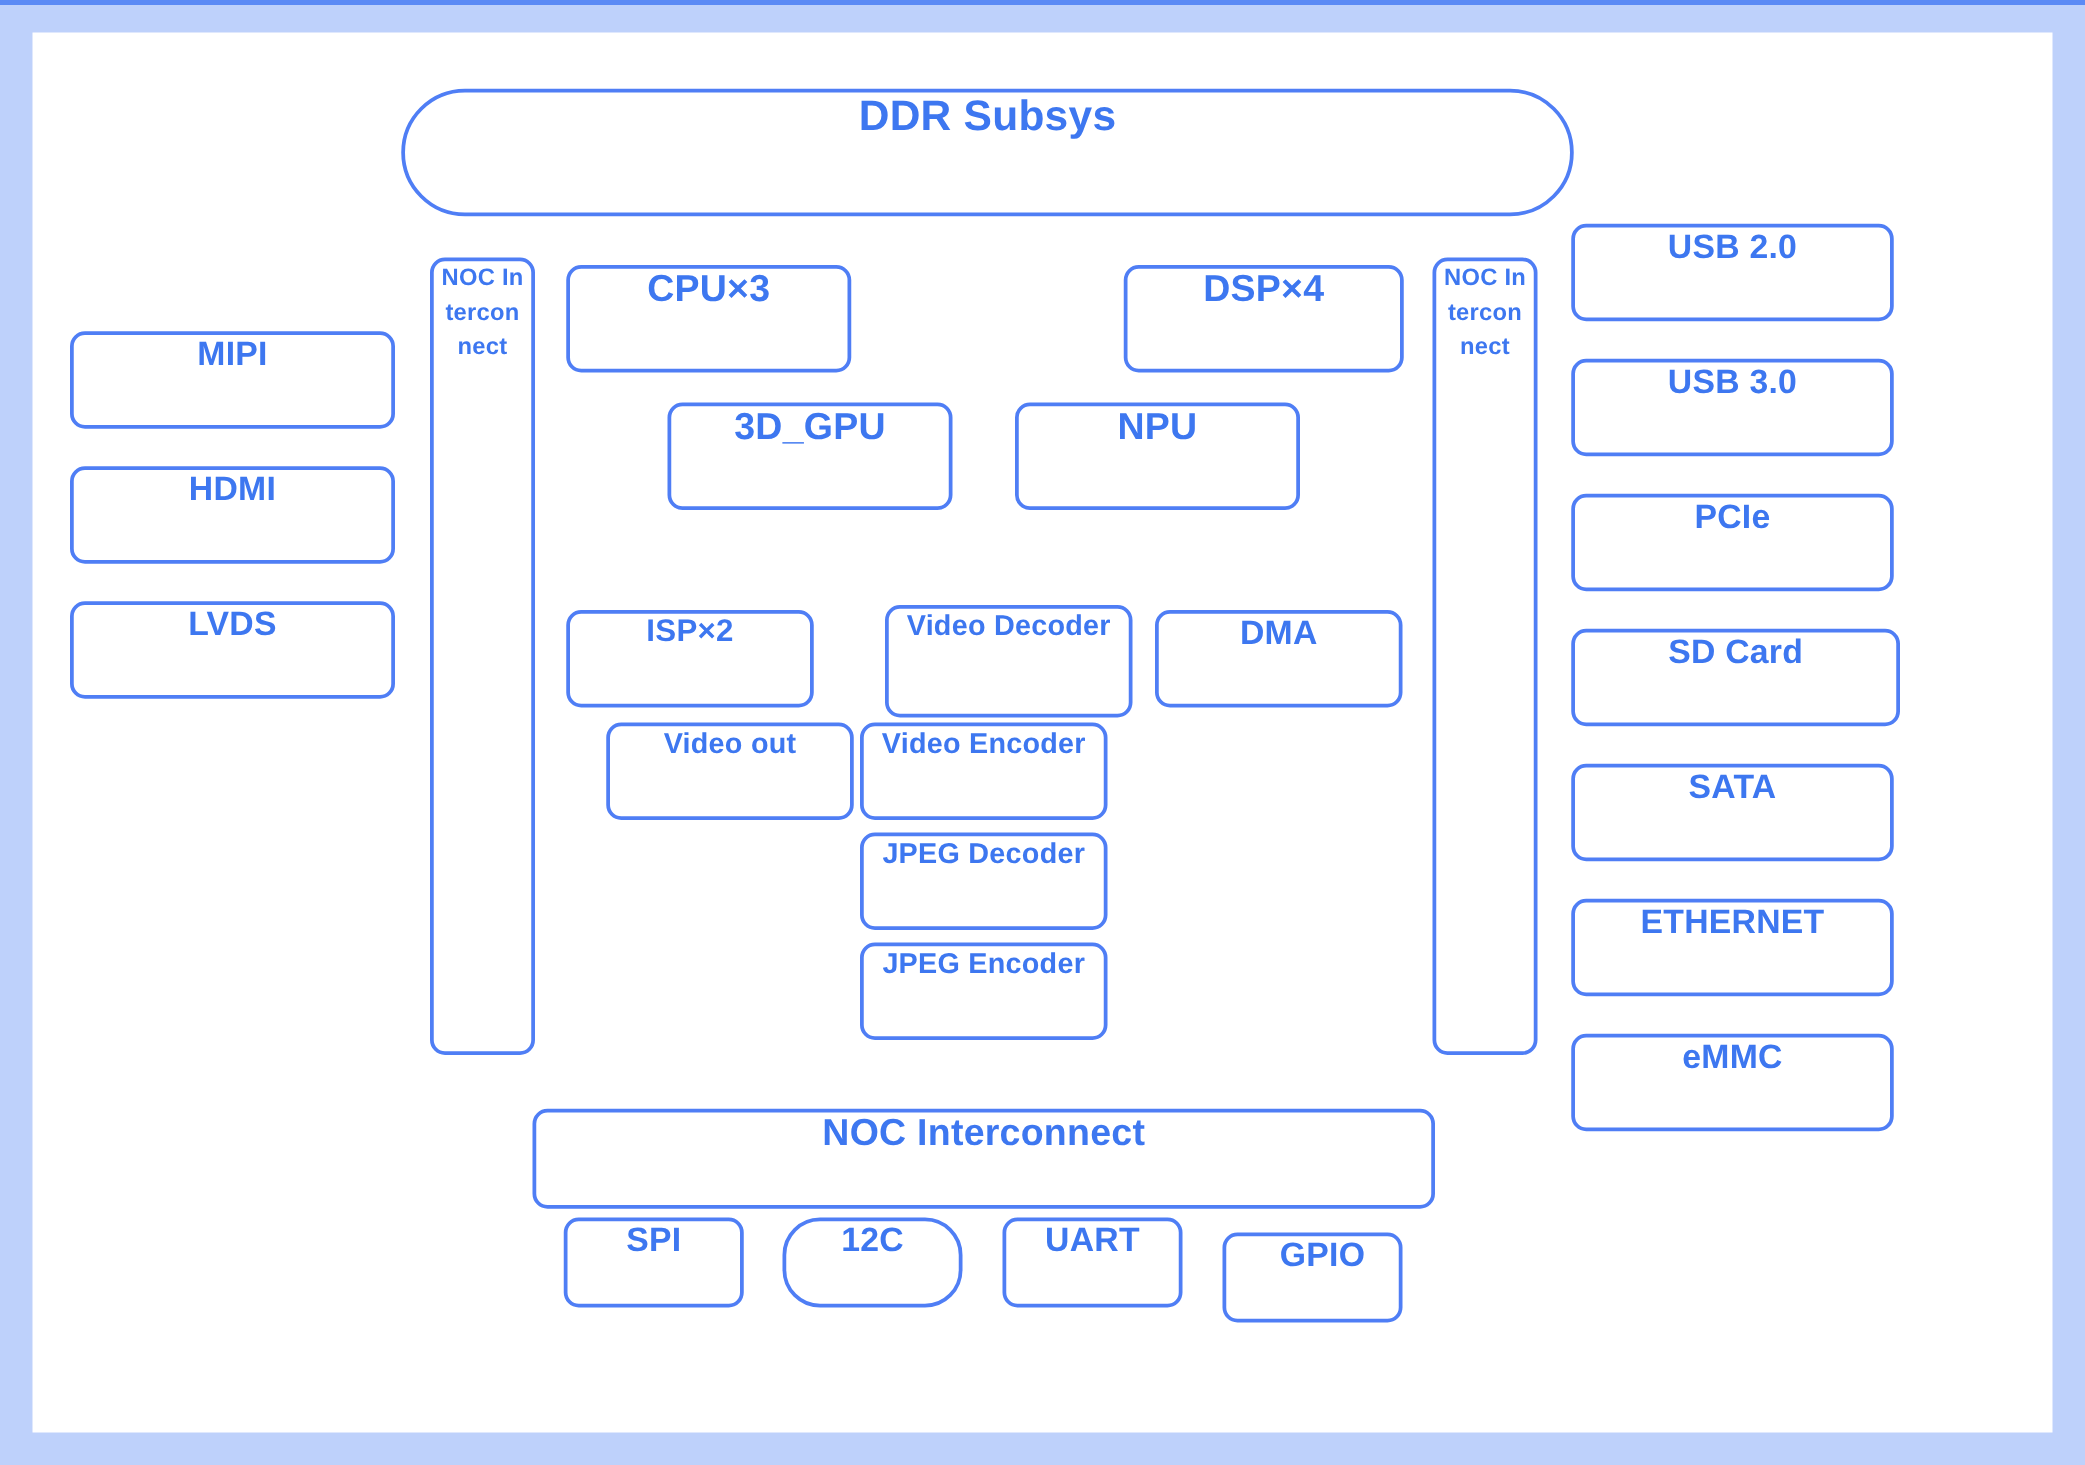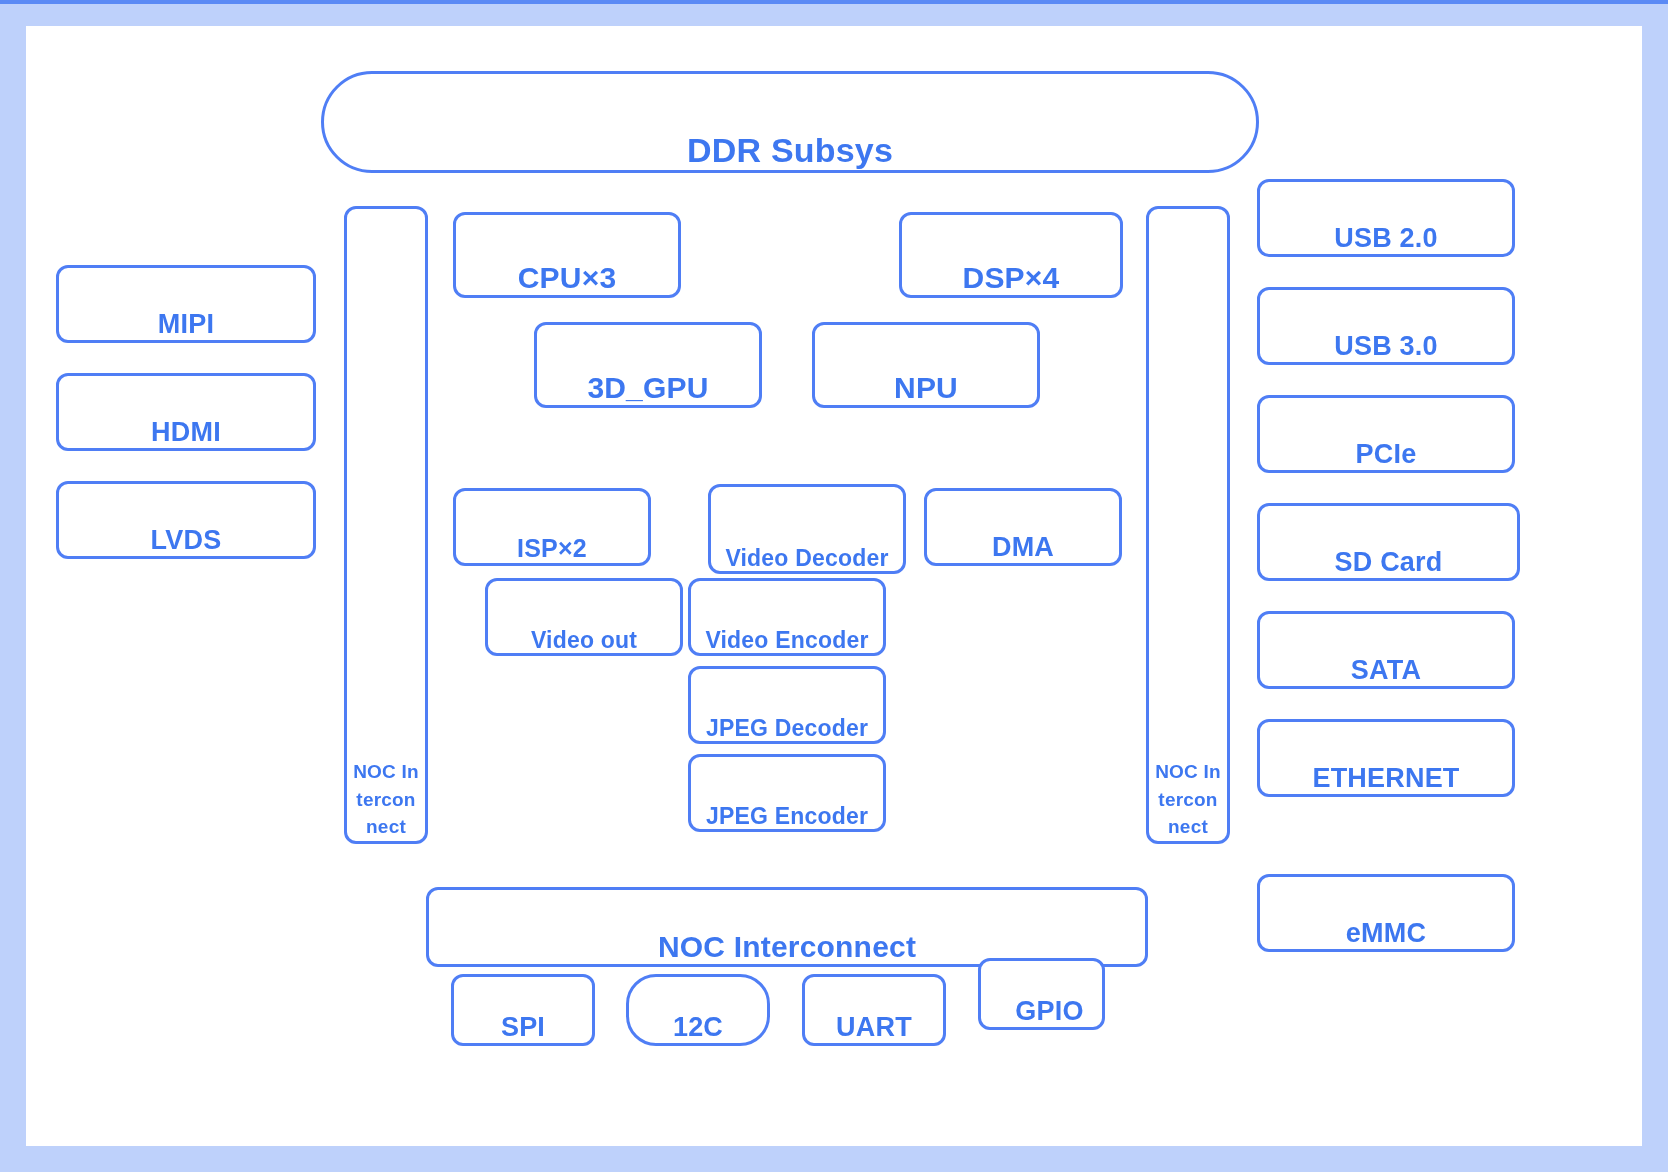--- a/index.html
+++ b/index.html
@@ -39,21 +39,21 @@
   
   .blk {
     position: absolute;
     box-sizing: border-box;
     border: 3px solid #4f7ef5;
     border-radius: 12px;
     background: #ffffff;
     color: #3d77f0;
     font-weight: bold;
     display: flex;
-    align-items: flex-end;
+    align-items: flex-start;
     justify-content: center;
     text-align: center;
     line-height: 1.15;
     letter-spacing: .2px;
   }
 
   
   .pill { border-radius: 60px; font-size: 34px; }
 
   
@@ -148,35 +148,35 @@
     </div>
     <div class="blk fs-27" style="left:1231px; top:477px; width:263px; height:78px;">
       <span>SD Card</span>
     </div>
     <div class="blk fs-27" style="left:1231px; top:585px; width:258px; height:78px;">
       <span>SATA</span>
     </div>
     <div class="blk fs-27" style="left:1231px; top:693px; width:258px; height:78px;">
       <span>ETHERNET</span>
     </div>
-    <div class="blk fs-27" style="left:1231px; top:801px; width:258px; height:78px;margin-top:47px;">
+    <div class="blk fs-27" style="left:1231px; top:801px; width:258px; height:78px;">
       <span>eMMC</span>
     </div>
 
     <div class="blk fs-30" style="left:400px; top:861px; width:722px; height:80px;">
       <span>NOC Interconnect</span>
     </div>
 
     <div class="blk fs-27" style="left:425px; top:948px; width:144px; height:72px;">
       <span>SPI</span>
     </div>
     <div class="blk fs-27" style="left:600px; top:948px; width:144px; height:72px;border-radius:30px;">
       <span>12C</span>
     </div>
     <div class="blk fs-27" style="left:776px; top:948px; width:144px; height:72px;">
       <span>UART</span>
     </div>
-    <div class="blk fs-27" style="left:952px; top:932px; width:127px; height:72px;padding-left:16px;">
+    <div class="blk fs-27" style="left:952px; top:960px; width:144px; height:72px;padding-left:16px;">
       <span>GPIO</span>
     </div>
 
   </div>
 </div>
 
 </body></html>

